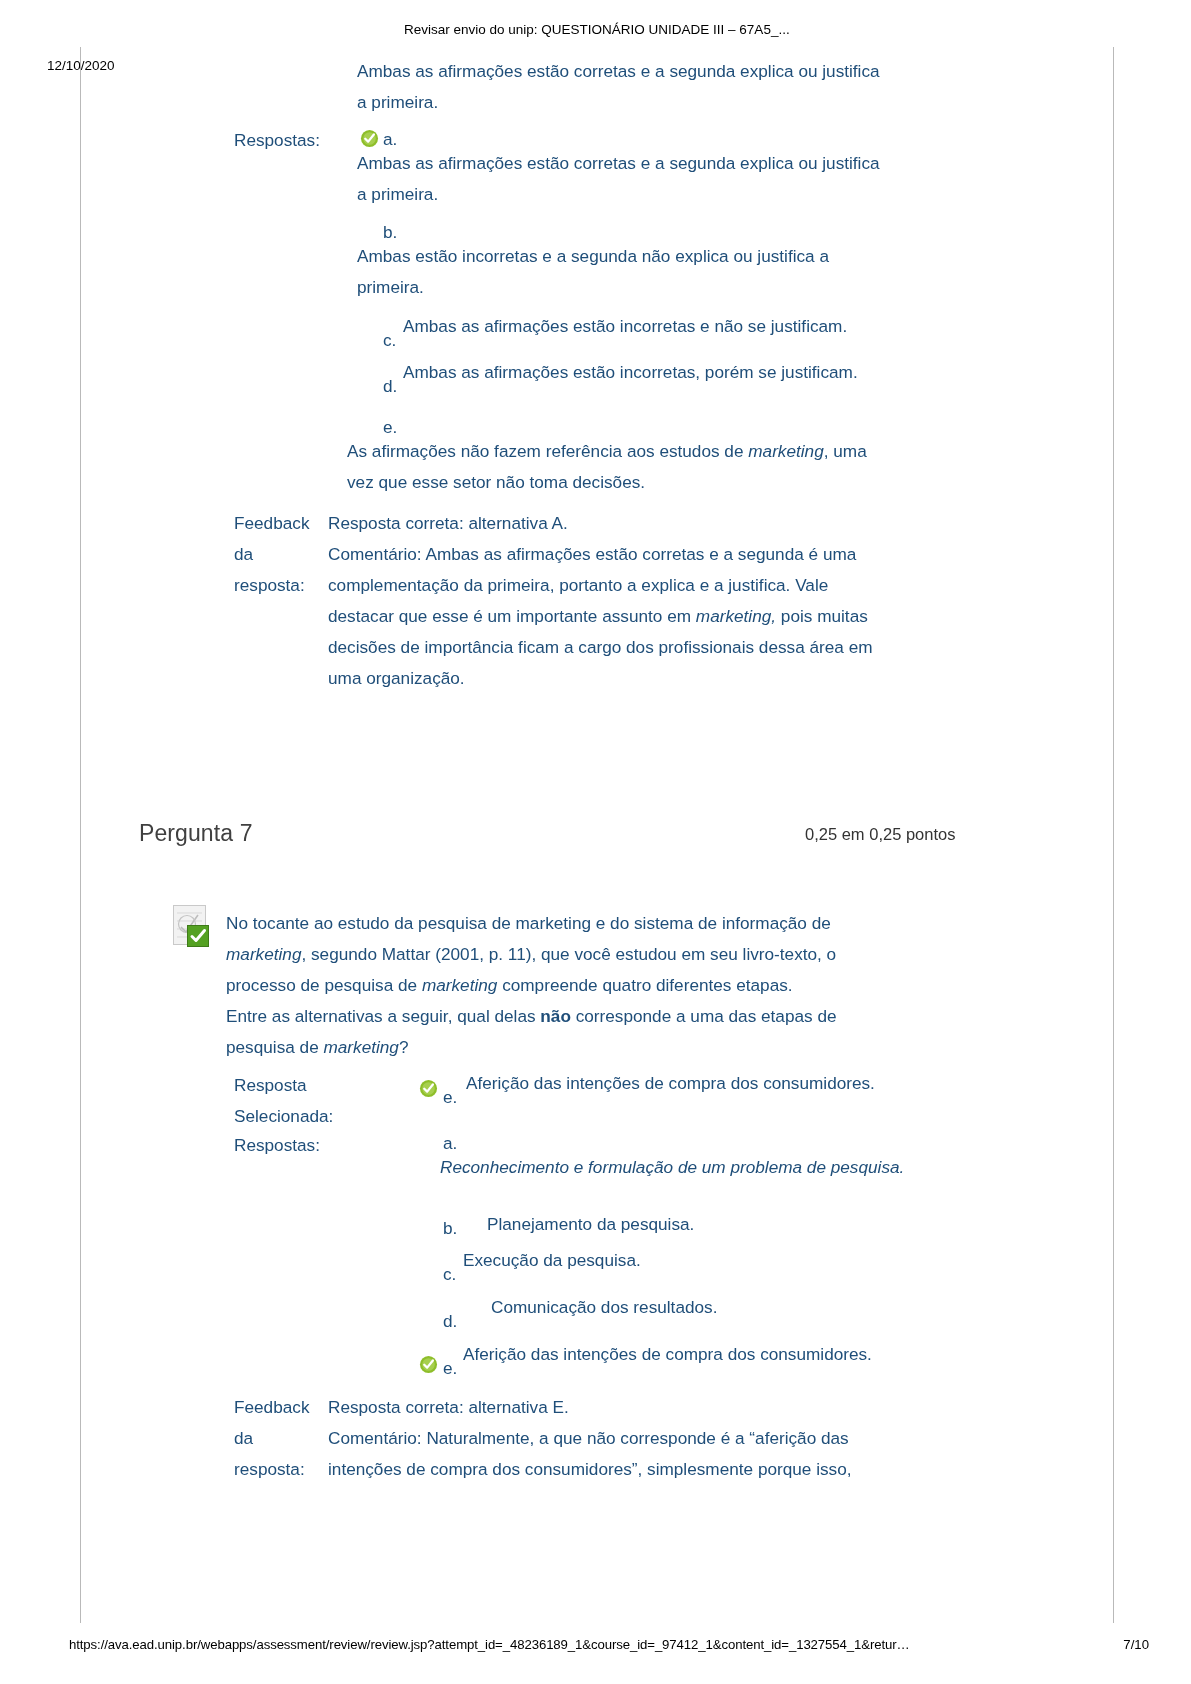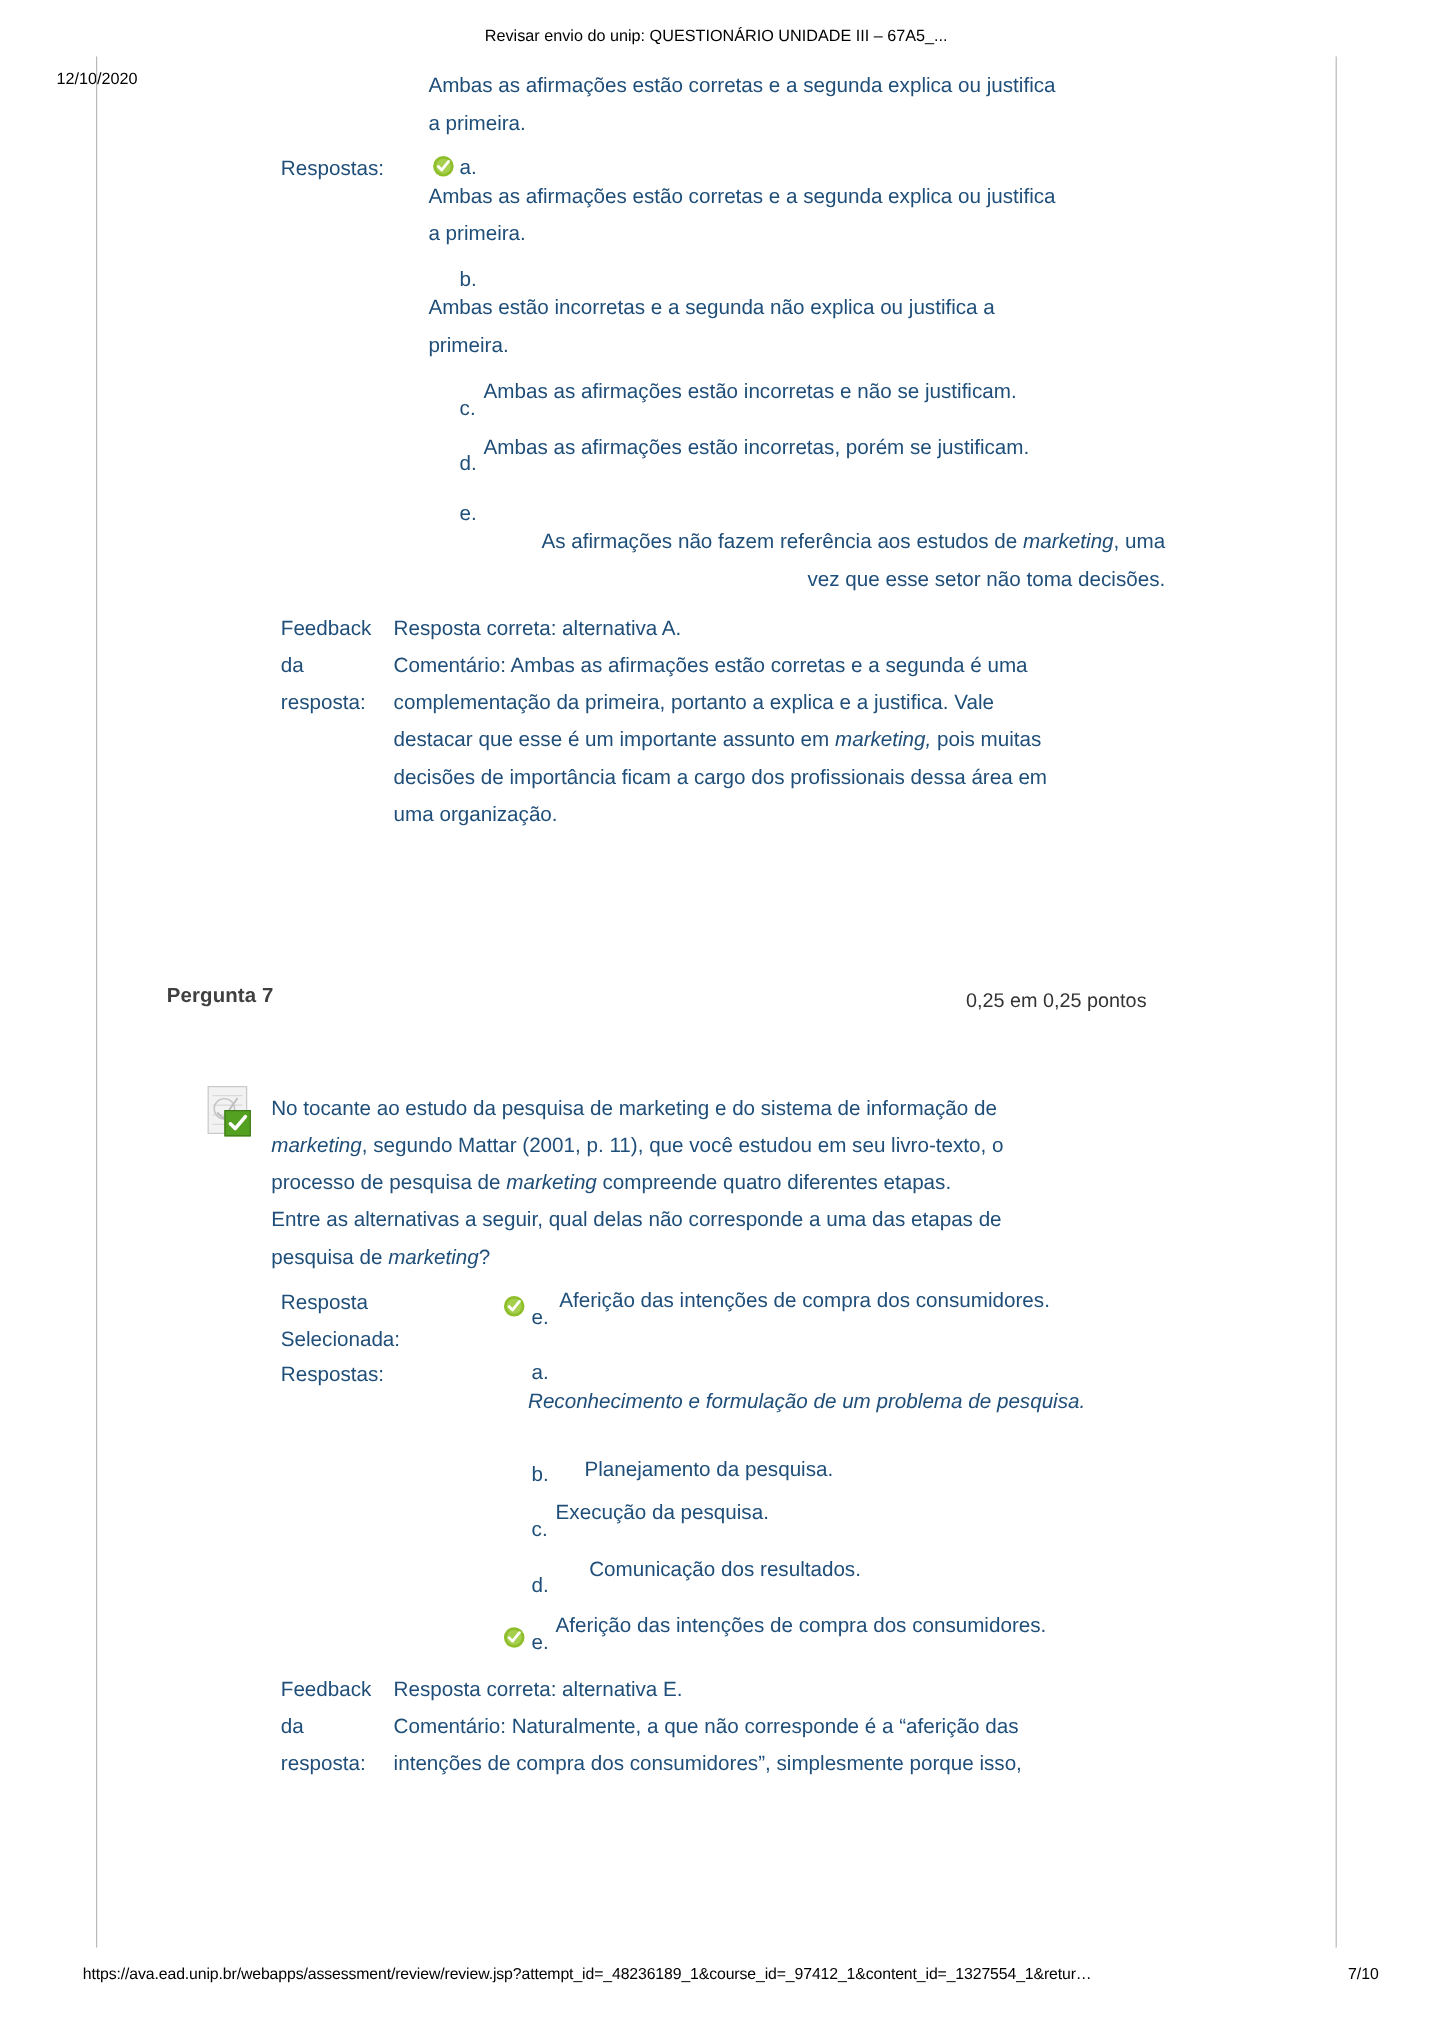--- a/index.html
+++ b/index.html
@@ -88,21 +88,21 @@
     top: 0;
     width: 1191px;
   }
 
   .q-text {
     color: #1f4e79;
     font-size: 17.2px;
     line-height: 31px;
   }
   .q-text i { font-style: italic; }
-  .q-text b { font-weight: normal; }
+  .q-text b { font-weight: bold; }
 
   .label-col {
     color: #1f4e79;
     font-size: 17.2px;
     line-height: 31px;
   }
 
   
   .blk { position: absolute; }
 
@@ -141,22 +141,22 @@
     height: 22px;
     background: #54a122;
     border: 1px solid #3e7b18;
     box-sizing: border-box;
   }
   .qicon .badge svg { display:block; width: 20px; height: 20px; }
 
   .perg-title {
     position: absolute;
     color: #404040;
-    font-size: 17px;
-    font-weight: bold;
+    font-size: 23px;
+    font-weight: normal;
     letter-spacing: 0.1px;
   }
   .perg-points {
     position: absolute;
     color: #333333;
     font-size: 16.5px;
     white-space: nowrap;
   }
 </style>
 </head>
@@ -198,21 +198,21 @@
     <div>primeira.</div>
   </div>
 
   <div class="blk q-text" style="left:383px; top:325px;">c.</div>
   <div class="blk q-text" style="left:403px; top:311px; width:600px;">Ambas as afirmações estão incorretas e não se justificam.</div>
 
   <div class="blk q-text" style="left:383px; top:371px;">d.</div>
   <div class="blk q-text" style="left:403px; top:357px; width:600px;">Ambas as afirmações estão incorretas, porém se justificam.</div>
 
   <div class="blk q-text" style="left:383px; top:412px;">e.</div>
-  <div class="blk q-text" style="left:371px; top:436px; width:600px;text-align:right;">
+  <div class="blk q-text" style="left:347px; top:436px; width:600px;">
     <div>As afirmações não fazem referência aos estudos de <i>marketing</i>, uma</div>
     <div>vez que esse setor não toma decisões.</div>
   </div>
 
   <div class="blk label-col" style="left:234px; top:508px; width:95px;">
     <div>Feedback</div>
     <div>da</div>
     <div>resposta:</div>
   </div>
   <div class="blk q-text" style="left:328px; top:508px; width:630px;">

